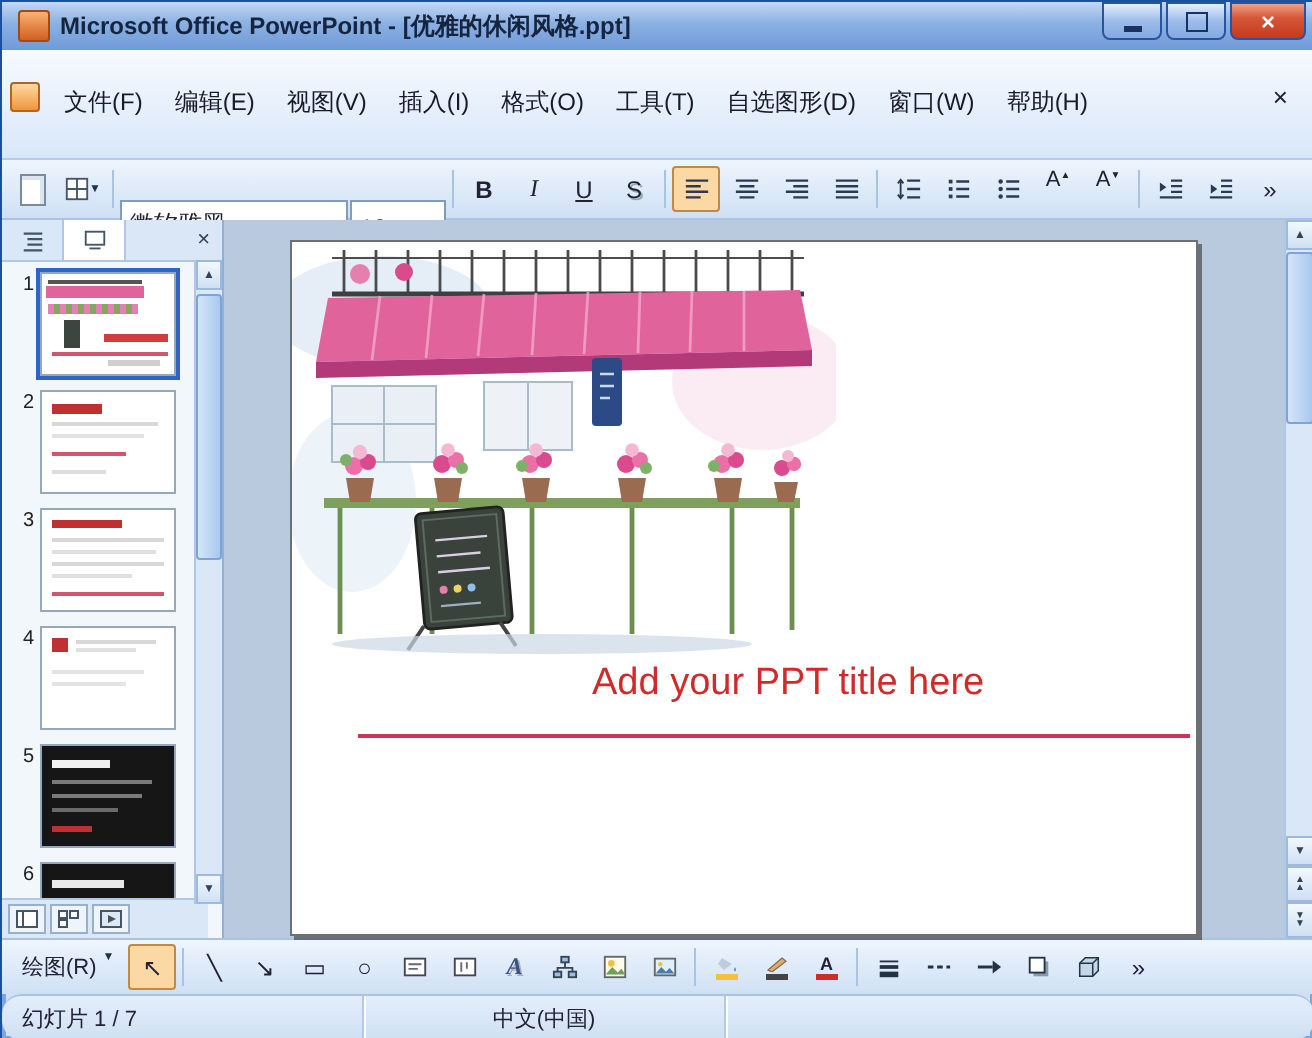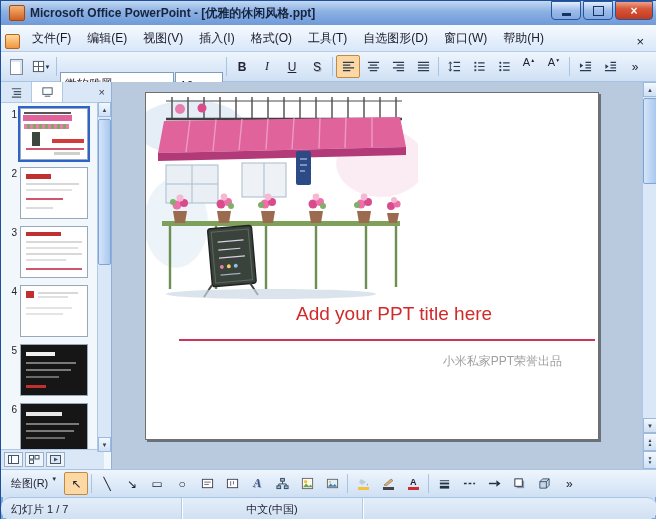--- a/index.html
+++ b/index.html
@@ -12,22 +12,22 @@
   .app-icon{width:14px;height:14px;flex:none;background:linear-gradient(#f6b277,#d2601f);
     border:1px solid #a34a12;border-radius:2px;}
   .title{flex:1;white-space:nowrap;overflow:hidden;font-weight:bold;color:#15243f;}
   .win-controls{display:flex;gap:2px;align-self:flex-start;}
   .wb{width:28px;height:17px;border:1px solid #28549e;border-radius:0 0 4px 4px;
     background:linear-gradient(#e4eefb,#9dbceb 50%,#84a9e0);display:flex;align-items:center;justify-content:center;}
   .wb.close{background:linear-gradient(#f0a088,#d6573a 40%,#c33a1e);color:#fff;width:36px;font-size:12px;font-weight:bold;}
   .min-glyph{width:9px;height:3px;background:#18335f;margin-top:8px;}
   .max-glyph{width:9px;height:8px;border:1px solid #18335f;}
   
-  .menubar{height:22px;display:flex;align-items:flex-end;background:linear-gradient(#f6faff,#d8e7f8);
-    border-bottom:1px solid #b6cce8;font-size:12px;padding:2px 4px;}
+  .menubar{height:22px;display:flex;align-items:flex-start;background:linear-gradient(#f6faff,#d8e7f8);
+    border-bottom:1px solid #b6cce8;font-size:12px;padding:16px 4px;}
   .doc-icon{width:13px;height:13px;margin-right:4px;background:linear-gradient(#ffd9a0,#f0953c);
     border:1px solid #b4641c;border-radius:2px;flex:none;}
   .menu-item{padding:2px 8px;color:#1a1a2a;white-space:nowrap;}
   .menubar-close{margin-left:auto;padding:0 9px;font-size:13px;color:#223;}
   
   .toolbar{height:29px;display:flex;align-items:center;background:linear-gradient(#eef5fd,#cfe0f4);
     border-bottom:1px solid #a9c3e2;padding:0 3px;gap:1px;font-size:11px;color:#223;}
   .tbtn{height:21px;min-width:20px;display:flex;align-items:center;justify-content:center;
     border:1px solid transparent;border-radius:2px;padding:0 1px;}
   .tbtn.active{background:#fcd9a4;border-color:#c08a44;}
@@ -429,21 +429,20 @@
               <circle cx="89" cy="173" r="2" fill="#8fc0e8"></circle>
             <path d="M73 181h20" stroke="#9fb0c0" stroke-width="1.2"></path>
           </g>
           <path d="M66 192L58 204M104 190L112 202" stroke="#444" stroke-width="2"></path>
 
           <ellipse cx="125" cy="201" rx="105" ry="5" fill="#ccd9e6" opacity="0.7"></ellipse>
         </svg>
 
         <div class="slide-title">Add your PPT title here</div>
         <div class="slide-divider"></div>
-        <div class="slide-subtitle">小米私家PPT荣誉出品</div>
       </div>
     </div>
 
     <div class="right-scrollbar">
       <span class="sbtn">▲</span>
       <span class="rtrack">
           <span class="rthumb"></span>
         </span>
       <span class="sbtn">▼</span>
       <span class="sbtn nav-dbl">

